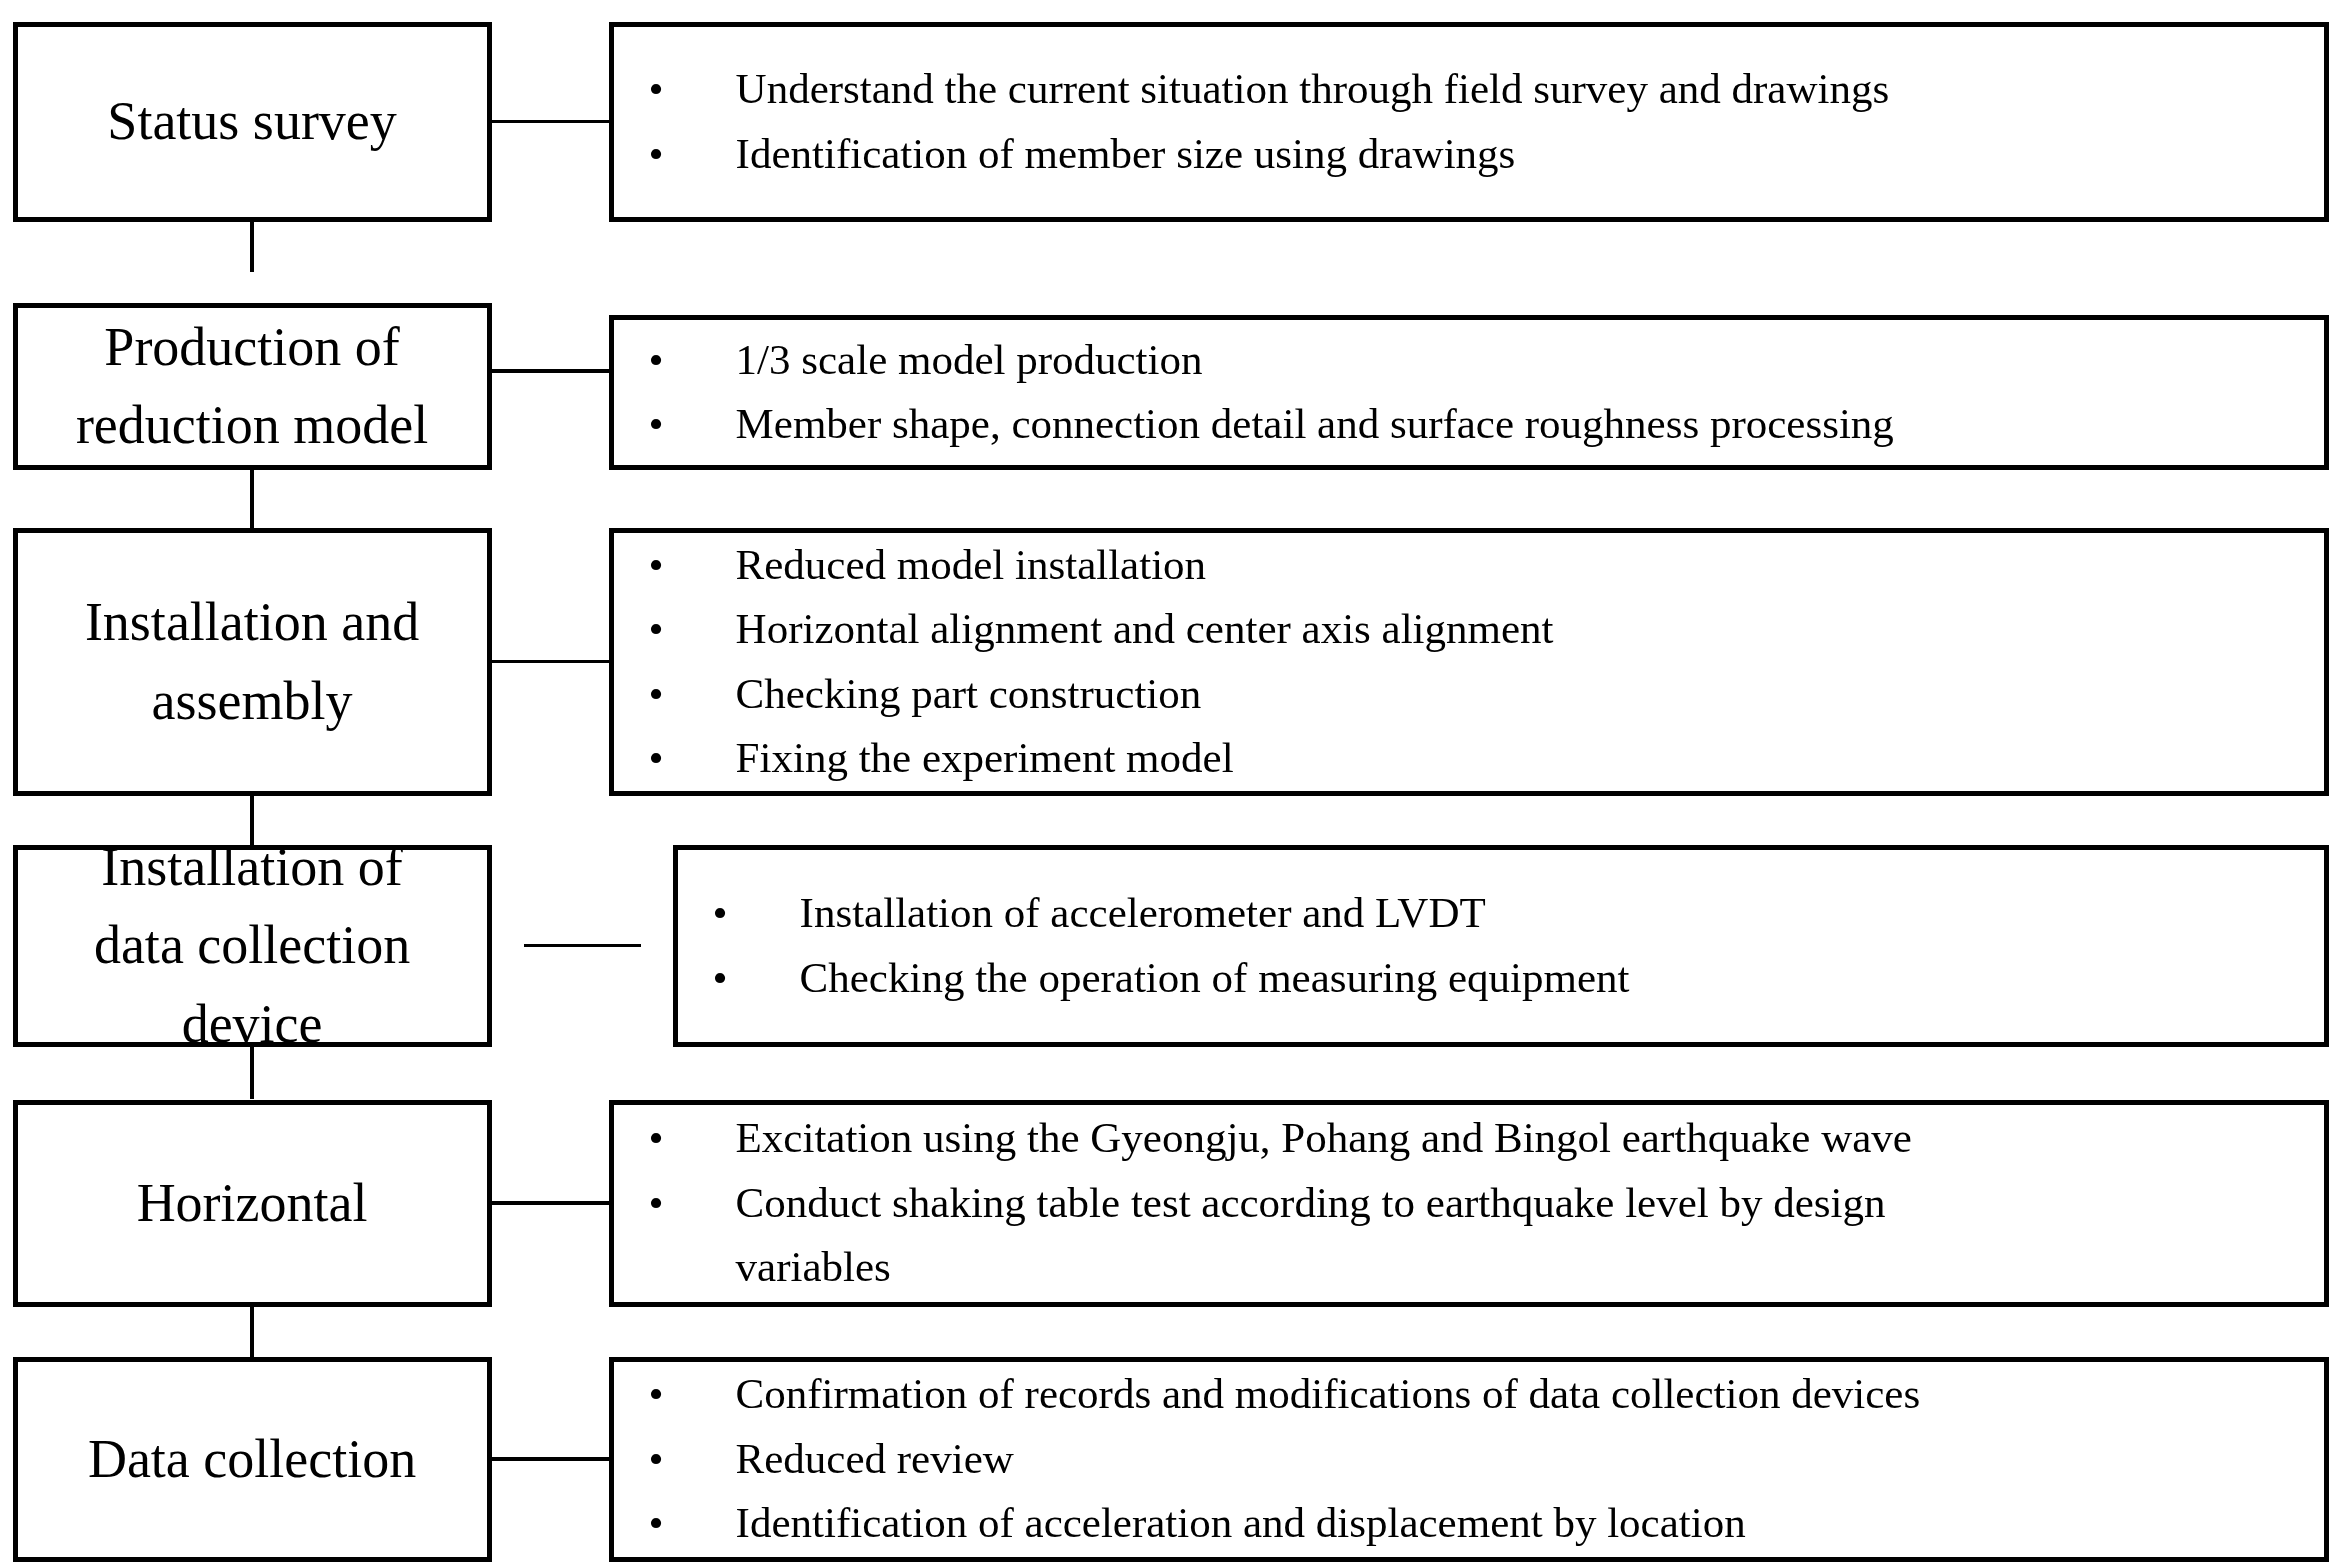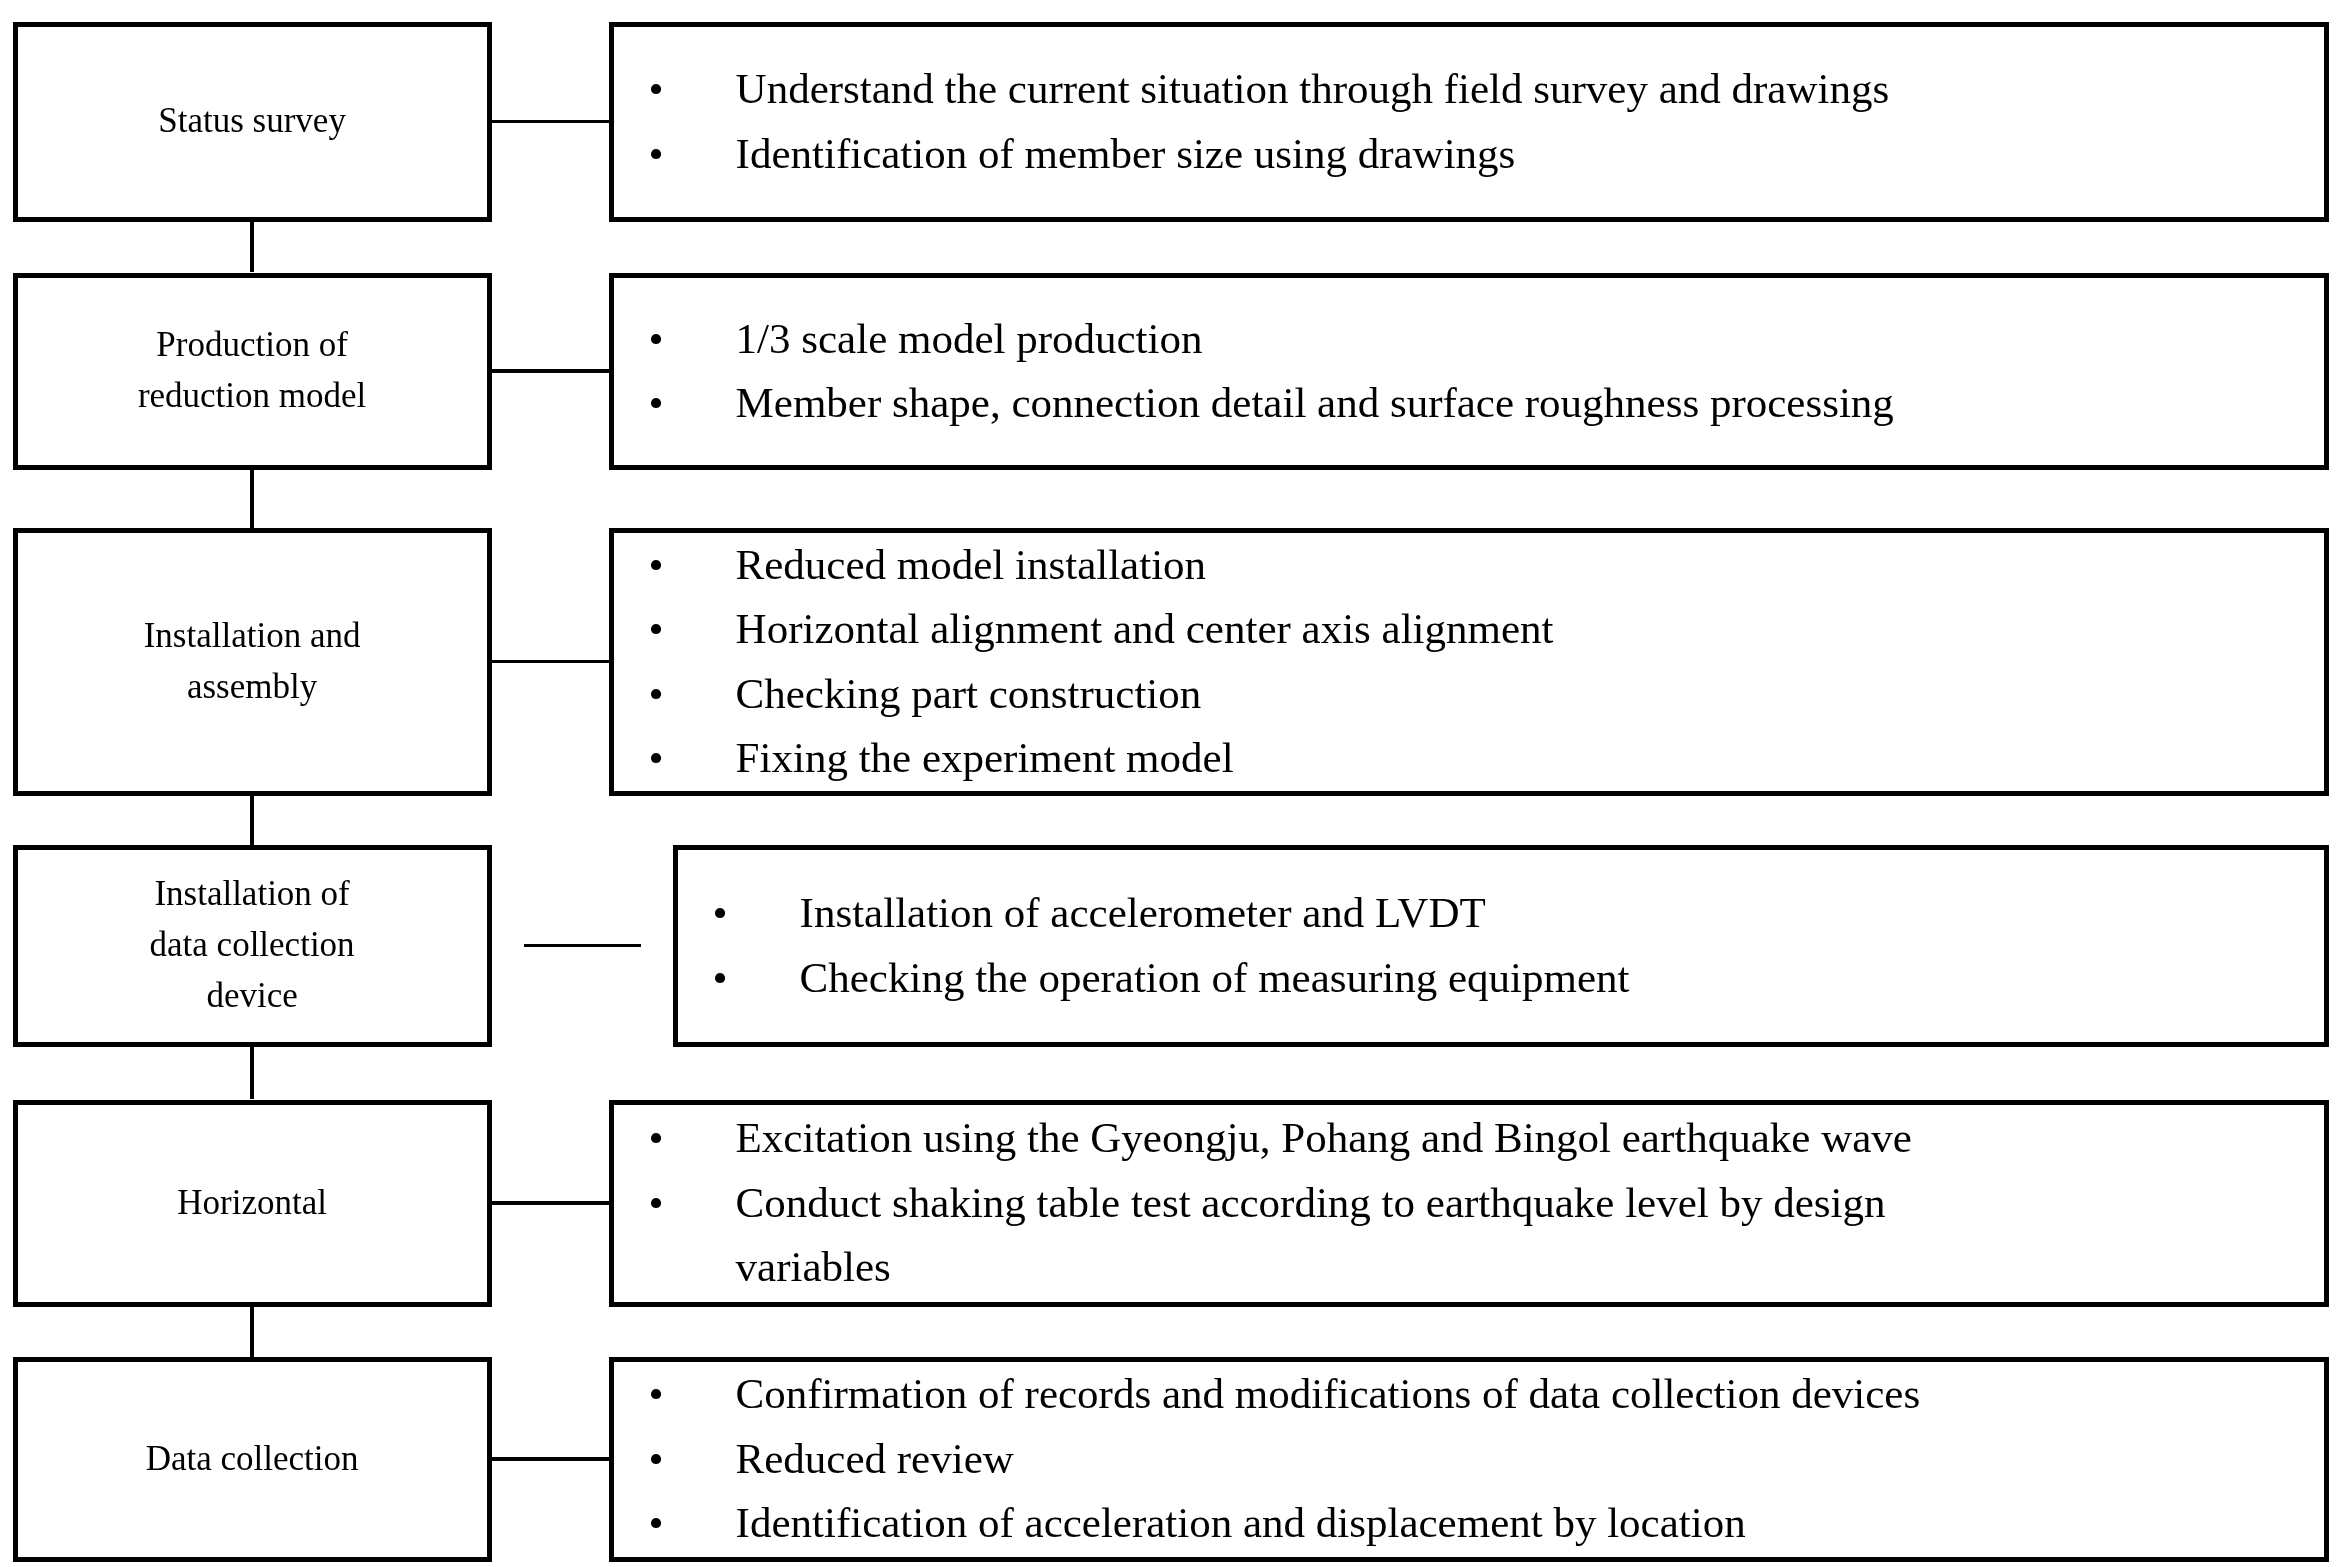--- a/index.html
+++ b/index.html
@@ -27,21 +27,21 @@
   }
   .stage-box {
     width: 479px;
     flex-shrink: 0;
     border: 5.7px solid #000000;
     box-sizing: border-box;
     display: flex;
     align-items: center;
     justify-content: center;
     text-align: center;
-    font-size: 35px;
+    font-size: 54px;
     line-height: 1.45;
     white-space: pre-line;
     padding: 0 3.8px;
   }
   .h-connector {
     width: 117px;
     height: 3.8px;
     background: #000000;
     align-self: center;
     flex-shrink: 0;
@@ -71,21 +71,21 @@
     margin-left: 21px;
   }
   .v-connector {
     position: absolute;
     left: 250px;
     width: 4.4px;
     background: #000000;
   }
   
   .r1 { height: 200px; }
-  .r2 { height: 197px; margin-top: 51px; }
+  .r2 { height: 197px; margin-top: 51px; align-items: flex-end; }
   .r3 { height: 268px; margin-top: 58px; }
   .r4 { height: 202px; margin-top: 49px; gap: 32px; }
   .r5 { height: 207px; margin-top: 53px; }
   .r6 { height: 205px; margin-top: 50px; }
   
   .v1 { top: 221px;  height: 51px; }
   .v2 { top: 470px;  height: 58px; }
   .v3 { top: 796px; height: 49px; }
   .v4 { top: 1046px; height: 53px; }
   .v5 { top: 1307px; height: 50px; }

